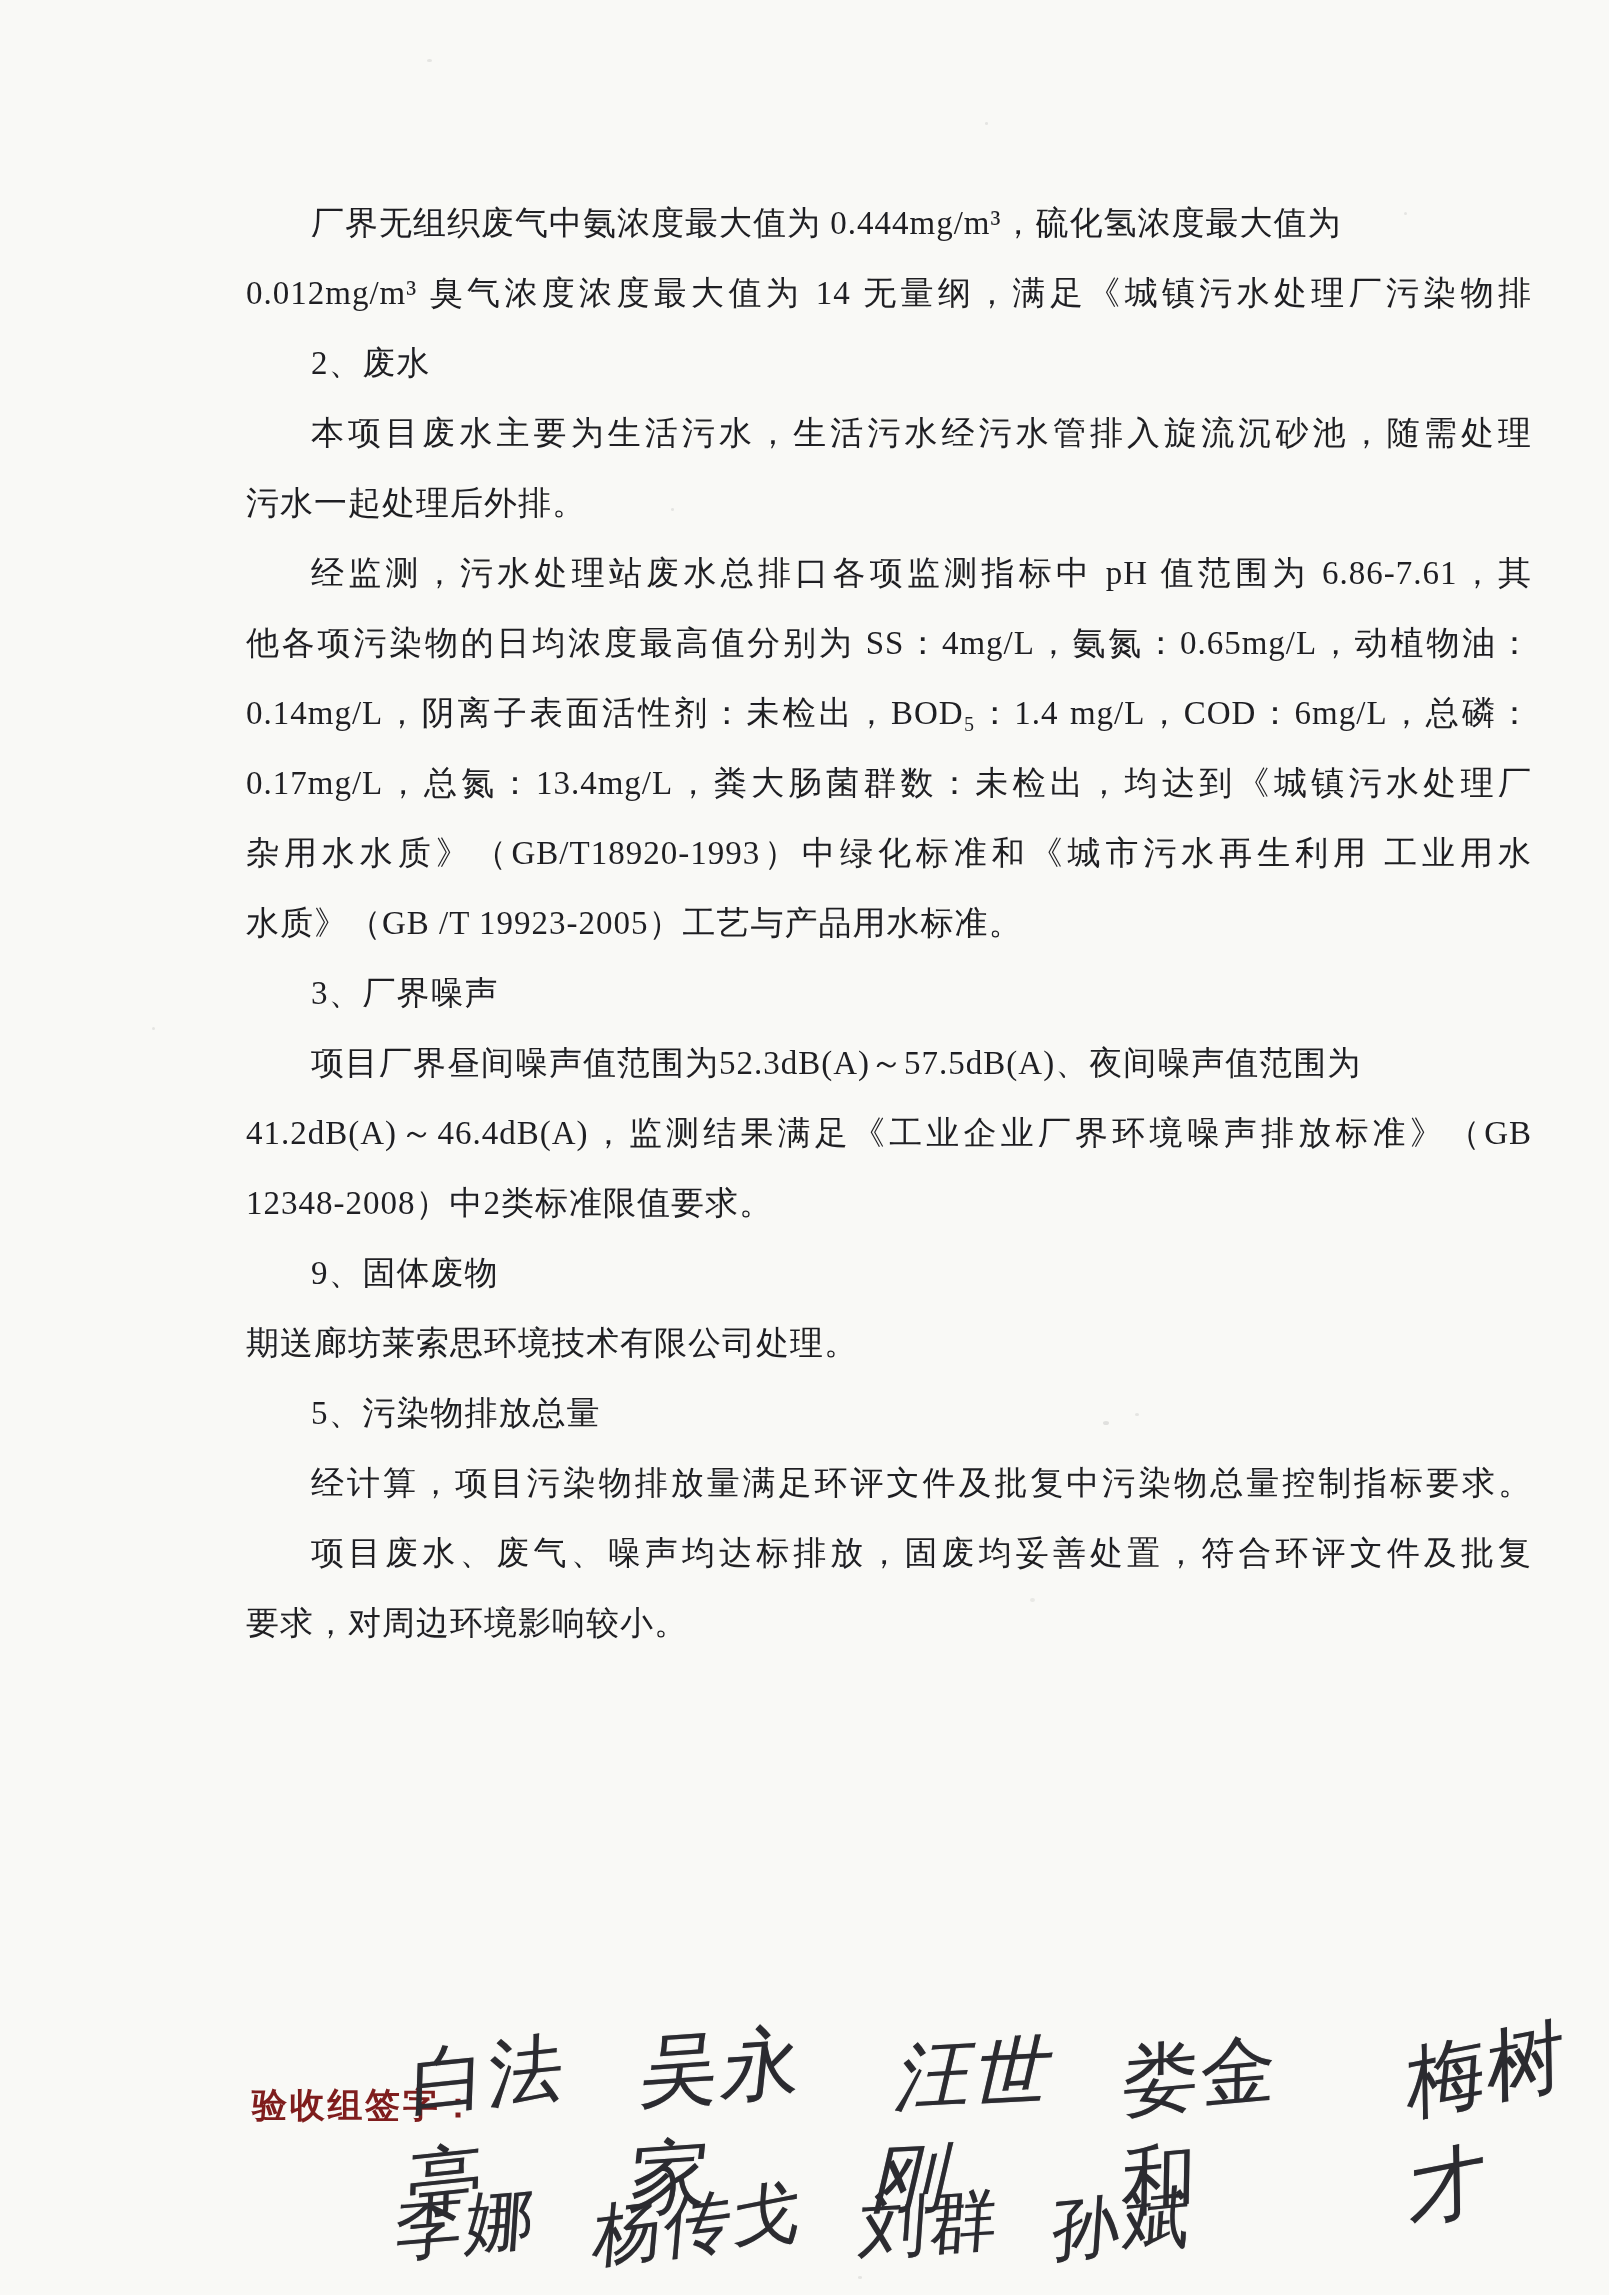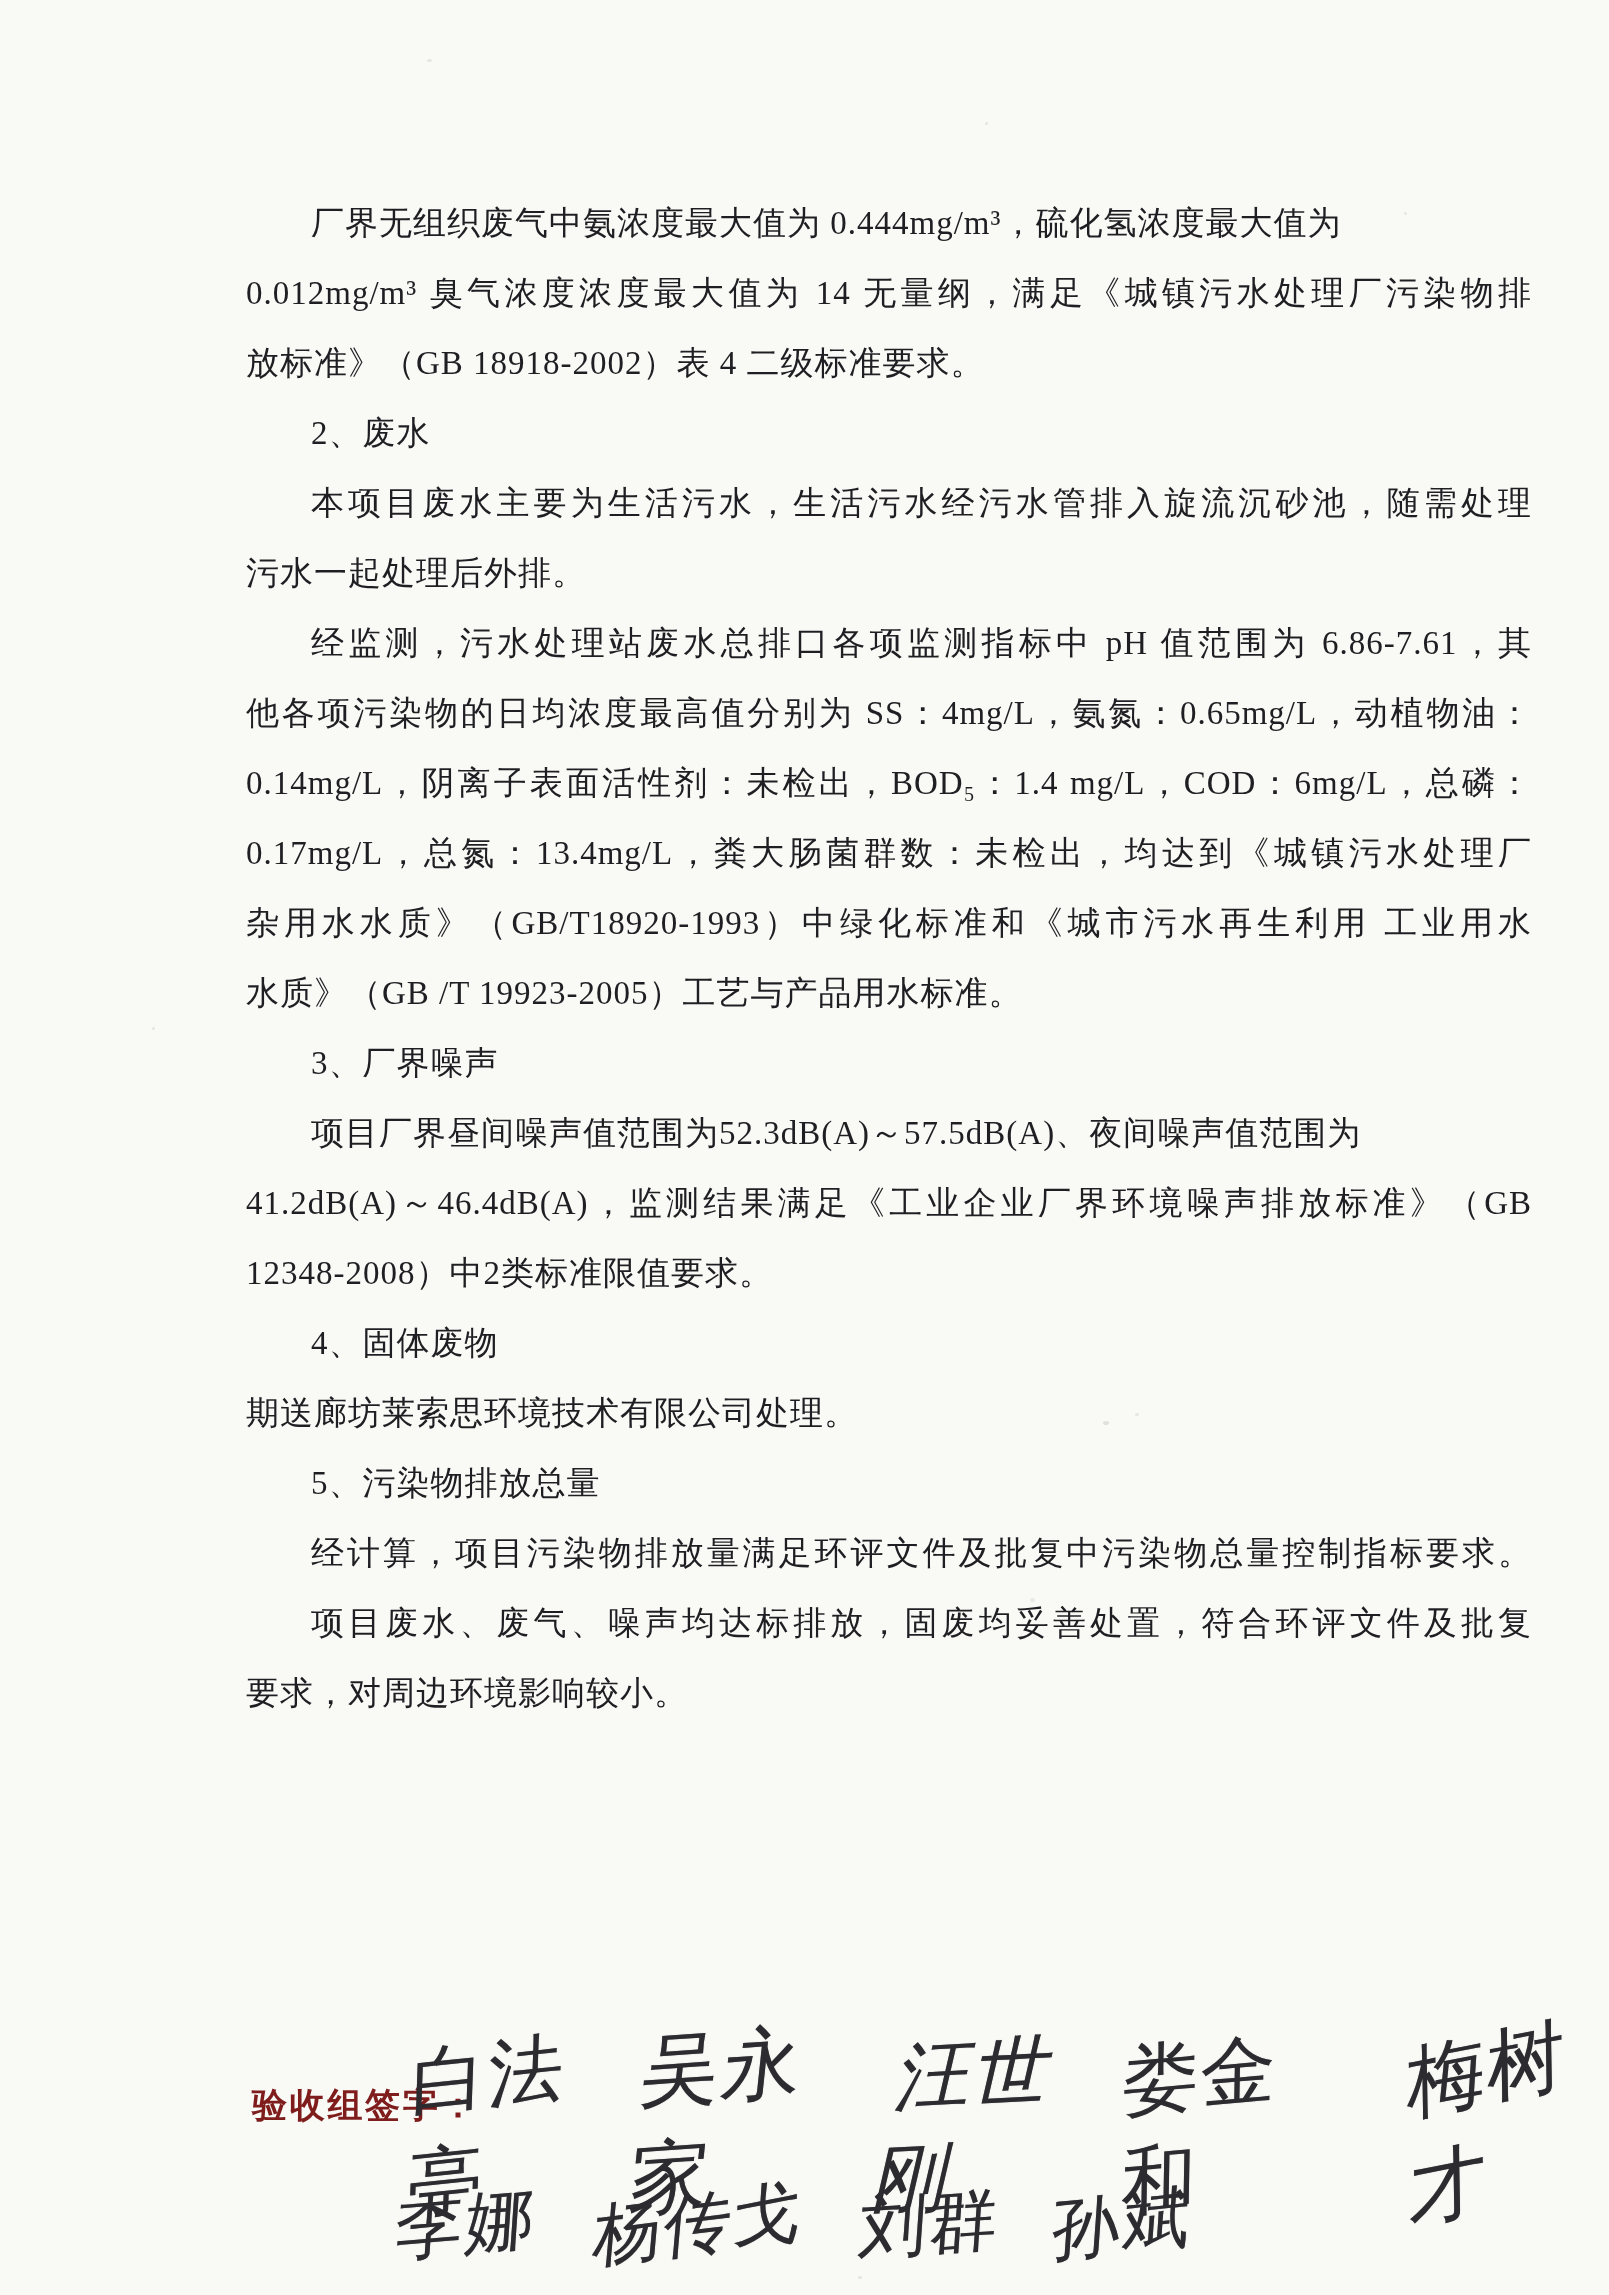--- a/index.html
+++ b/index.html
@@ -83,35 +83,34 @@
   <span class="speck s4"></span>
   <span class="speck s5"></span>
   <span class="speck s6"></span>
   <span class="speck s7"></span>
   <span class="speck s8"></span>
   <span class="speck s9"></span>
 
   <div class="doc" id="doc-body">
       <div class="line indent">厂界无组织废气中氨浓度最大值为 0.444mg/m³，硫化氢浓度最大值为</div>
       <div class="line full">0.012mg/m³ 臭气浓度浓度最大值为 14 无量纲，满足《城镇污水处理厂污染物排</div>
-      <div class="line">放标准》（GB 18918-2002）表 4 二级标准要求。</div>
       <div class="line indent">2、废水</div>
       <div class="line indent full">本项目废水主要为生活污水，生活污水经污水管排入旋流沉砂池，随需处理</div>
       <div class="line">污水一起处理后外排。</div>
       <div class="line indent full">经监测，污水处理站废水总排口各项监测指标中 pH 值范围为 6.86-7.61，其</div>
       <div class="line full">他各项污染物的日均浓度最高值分别为 SS：4mg/L，氨氮：0.65mg/L，动植物油：</div>
       <div class="line full">0.14mg/L，阴离子表面活性剂：未检出，BOD₅：1.4 mg/L，COD：6mg/L，总磷：</div>
       <div class="line full">0.17mg/L，总氮：13.4mg/L，粪大肠菌群数：未检出，均达到《城镇污水处理厂</div>
       <div class="line full">杂用水水质》（GB/T18920-1993）中绿化标准和《城市污水再生利用  工业用水</div>
       <div class="line">水质》（GB /T 19923-2005）工艺与产品用水标准。</div>
       <div class="line indent">3、厂界噪声</div>
       <div class="line indent">项目厂界昼间噪声值范围为52.3dB(A)～57.5dB(A)、夜间噪声值范围为</div>
       <div class="line full">41.2dB(A)～46.4dB(A)，监测结果满足《工业企业厂界环境噪声排放标准》（GB</div>
       <div class="line">12348-2008）中2类标准限值要求。</div>
-      <div class="line indent">4、固体废物</div>
+      <div class="line indent">9、固体废物</div>
       <div class="line">期送廊坊莱索思环境技术有限公司处理。</div>
       <div class="line indent">5、污染物排放总量</div>
       <div class="line indent full">经计算，项目污染物排放量满足环评文件及批复中污染物总量控制指标要求。</div>
       <div class="line indent full">项目废水、废气、噪声均达标排放，固废均妥善处置，符合环评文件及批复</div>
       <div class="line">要求，对周边环境影响较小。</div>
     </div>
 
   <div class="sig-label">验收组签字：</div>
 
   <div class="sig-row row1" id="sig-row1">

